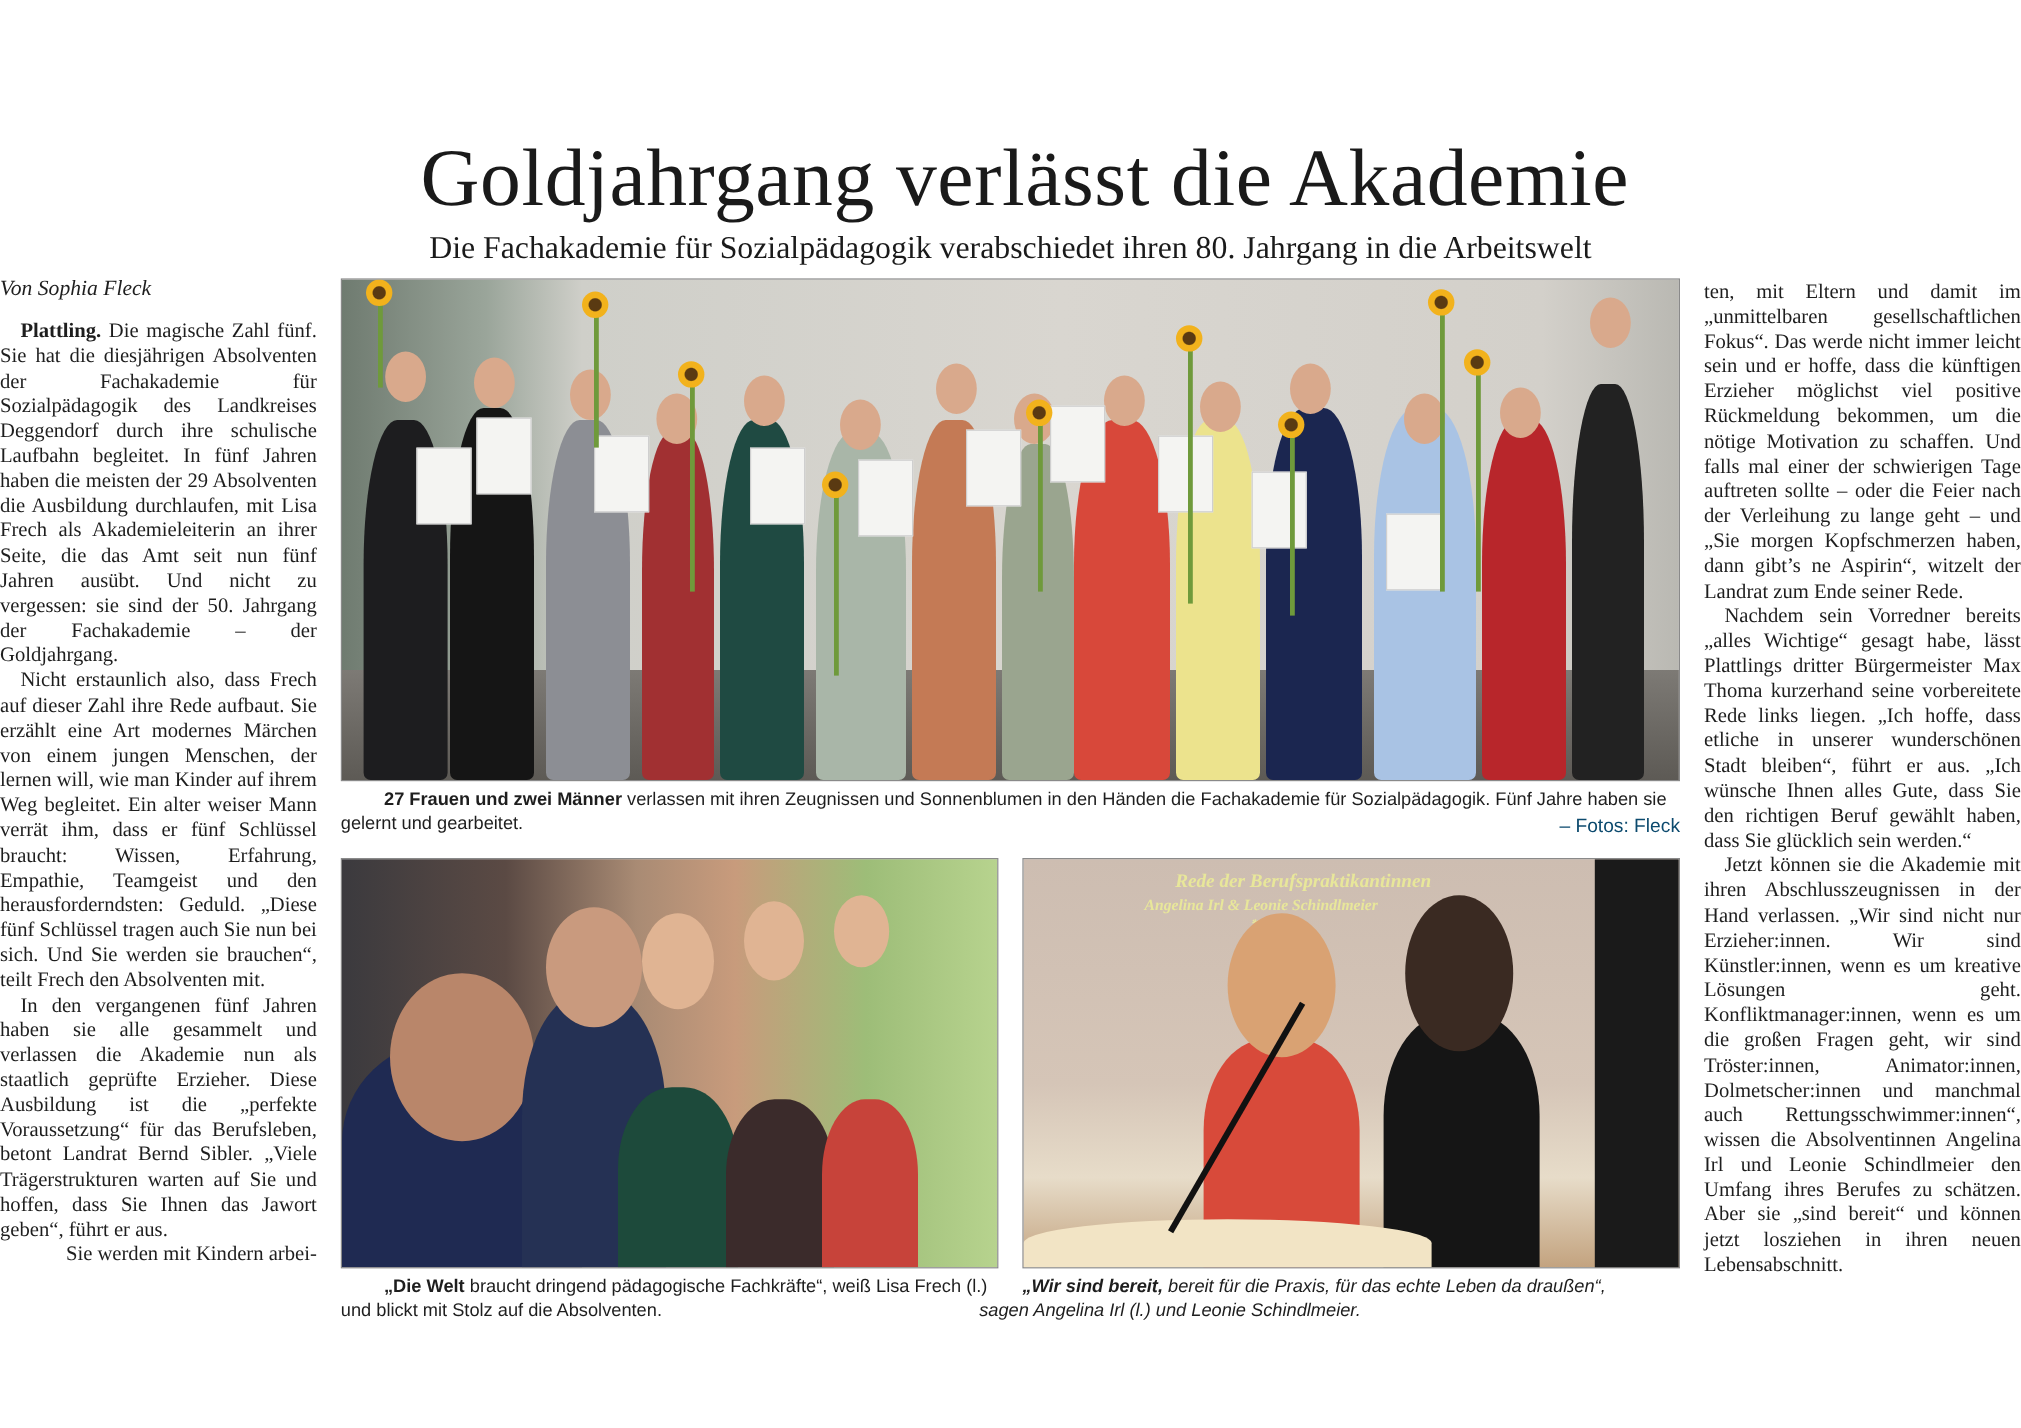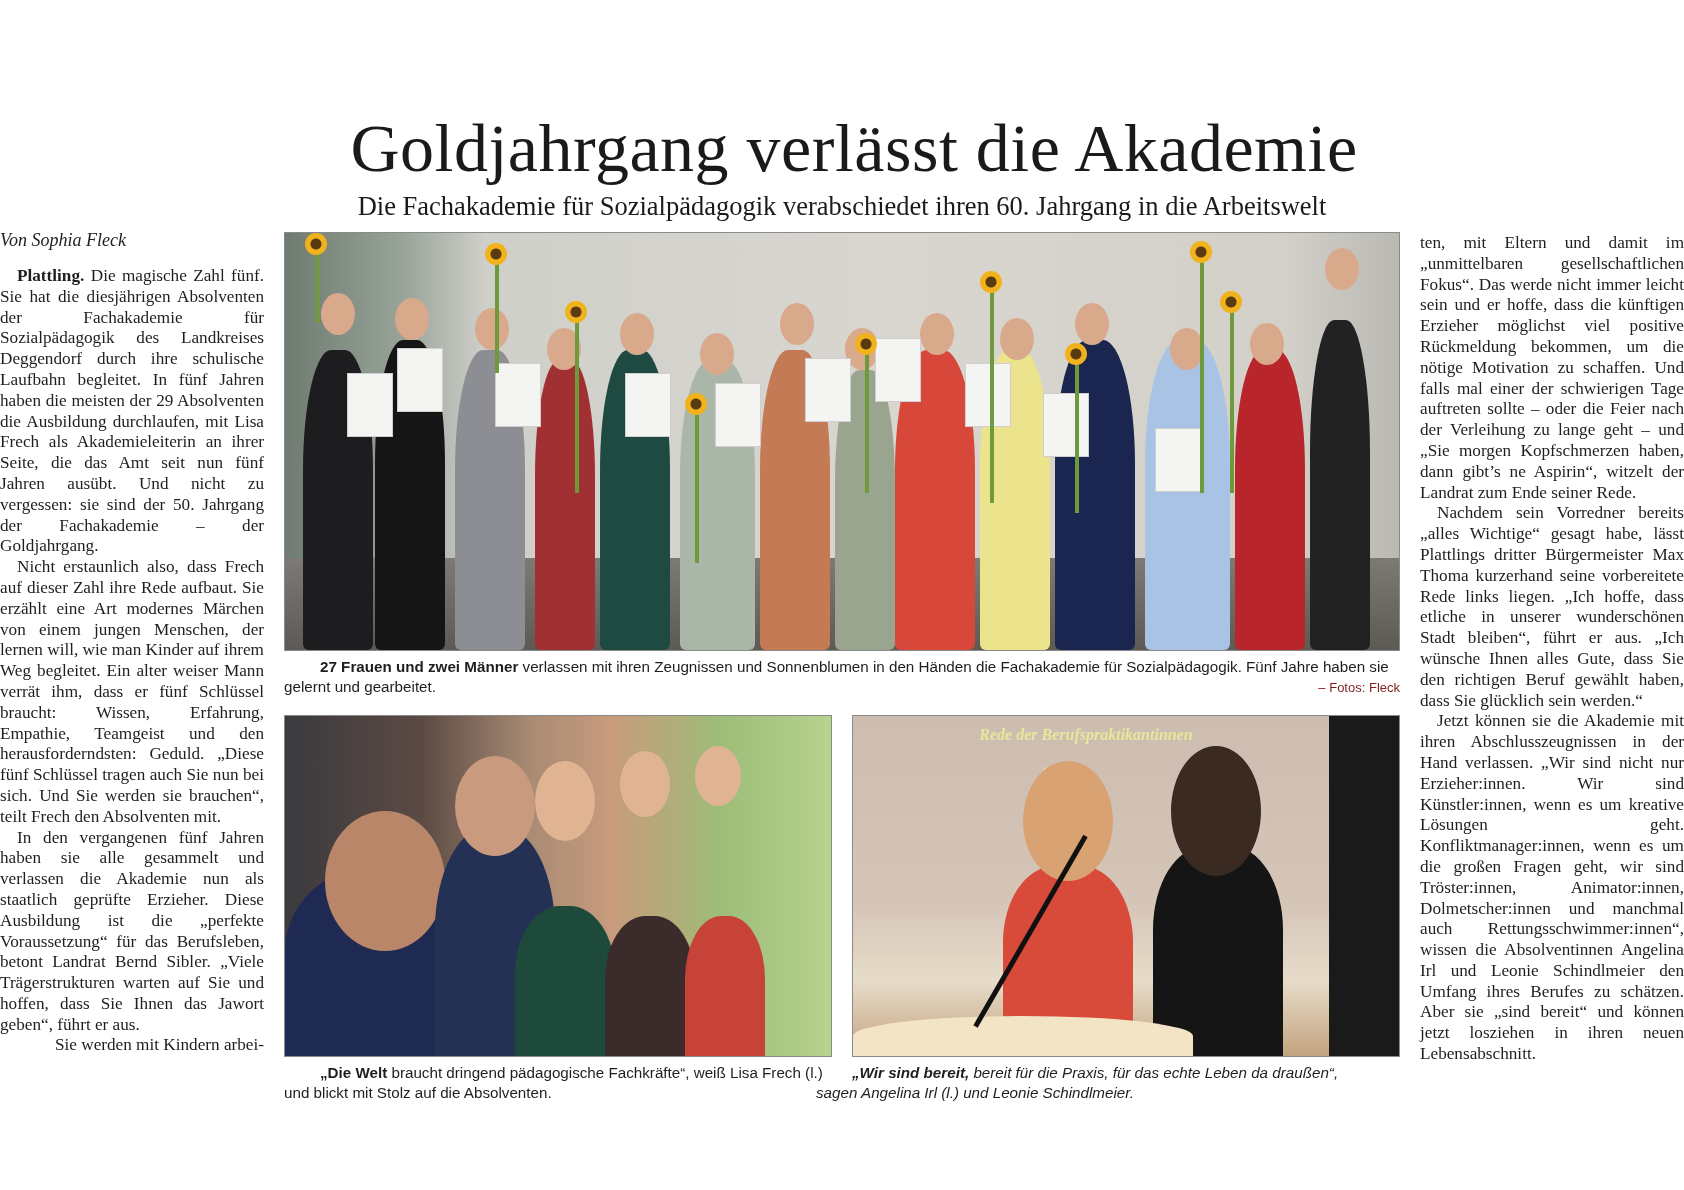--- a/index.html
+++ b/index.html
@@ -48,29 +48,29 @@
     font-family:"Liberation Serif", serif; font-style:italic; font-weight:bold; color:#e8e79a; }
   .ot1 { top:10px; font-size:16px; padding-right:80px; box-sizing:border-box; }
   .ot2 { top:30px; font-size:13px; padding-right:150px; box-sizing:border-box; }
   .ot3 { top:48px; font-size:11px; padding-right:150px; box-sizing:border-box; }
   .ot4 { top:60px; font-size:17px; padding-right:150px; box-sizing:border-box; }
   .ot5 { top:82px; font-size:11px; padding-right:150px; box-sizing:border-box; }
 
   .caption { position:absolute; font-family:"Liberation Sans", sans-serif; font-size:15.2px; line-height:20px; color:#1e1e1e; }
   .caption b { font-weight:bold;margin-left:36px; }
   .cap-main { left:284px; top:657px; width:1116px; }
-  .cap-credit { position:absolute; right:284px; top:680px; font-family:"Liberation Sans", sans-serif; font-size:13px; color:#7f1d1d; }
+  .cap-credit { position:absolute; right:284px; top:680px; font-family:"Liberation Sans", sans-serif; font-size:16px; color:#0c4a6e; }
   .cap-left { left:284px; top:1063px; width:552px; }
   .cap-right { left:816px; top:1063px; width:552px;font-style:italic; }
 </style>
 </head>
 <body>
 
 <h1 class="headline">Goldjahrgang verlässt die Akademie</h1>
-<h2 class="subhead">Die Fachakademie für Sozialpädagogik verabschiedet ihren 60. Jahrgang in die Arbeitswelt</h2>
+<h2 class="subhead">Die Fachakademie für Sozialpädagogik verabschiedet ihren 80. Jahrgang in die Arbeitswelt</h2>
 
 <div class="column col-left">
   <p class="byline">Von Sophia Fleck</p>
   <p class="para first"><span class="dateline">Plattling.</span> <span>Die magische Zahl fünf. Sie hat die diesjährigen Absolventen der Fachakademie für Sozialpädagogik des Landkreises Deggendorf durch ihre schulische Laufbahn begleitet. In fünf Jahren haben die meisten der 29 Absolventen die Ausbildung durchlaufen, mit Lisa Frech als Akademieleiterin an ihrer Seite, die das Amt seit nun fünf Jahren ausübt. Und nicht zu vergessen: sie sind der 50. Jahrgang der Fachakademie – der Goldjahrgang.</span></p>
   <p class="para">Nicht erstaunlich also, dass Frech auf dieser Zahl ihre Rede aufbaut. Sie erzählt eine Art modernes Märchen von einem jungen Menschen, der lernen will, wie man Kinder auf ihrem Weg begleitet. Ein alter weiser Mann verrät ihm, dass er fünf Schlüssel braucht: Wissen, Erfahrung, Empathie, Teamgeist und den herausforderndsten: Geduld. „Diese fünf Schlüssel tragen auch Sie nun bei sich. Und Sie werden sie brauchen“, teilt Frech den Absolventen mit.</p>
   <p class="para">In den vergangenen fünf Jahren haben sie alle gesammelt und verlassen die Akademie nun als staatlich geprüfte Erzieher. Diese Ausbildung ist die „perfekte Voraussetzung“ für das Berufsleben, betont Landrat Bernd Sibler. „Viele Trägerstrukturen warten auf Sie und hoffen, dass Sie Ihnen das Jawort geben“, führt er aus.</p>
   <p class="para" style="text-align:right;">Sie werden mit Kindern arbei-</p>
 </div>
 
 <div class="photo photo-main">
@@ -147,20 +147,21 @@
   <div style="position:absolute;left:250px;top:45px;width:60px;height:80px;border-radius:50%;background:#e0b493;"></div>
   <div style="position:absolute;left:320px;bottom:0;width:90px;height:140px;background:#3b2b2b;border-radius:45% 45% 0 0;"></div>
   <div style="position:absolute;left:335px;top:35px;width:50px;height:66px;border-radius:50%;background:#e0b493;"></div>
   <div style="position:absolute;left:400px;bottom:0;width:80px;height:140px;background:#c7433a;border-radius:45% 45% 0 0;"></div>
   <div style="position:absolute;left:410px;top:30px;width:46px;height:60px;border-radius:50%;background:#e0b493;"></div>
 </div>
 <div class="caption cap-left"><b>„Die Welt</b><span> braucht dringend pädagogische Fachkräfte“, weiß Lisa Frech (l.) und blickt mit Stolz auf die Absolventen.</span></div>
 
 <div class="photo photo-lower-right">
   <div class="overlay-text ot1">Rede der Berufspraktikantinnen</div>
+  <div class="overlay-text ot2">Angelina Irl &amp; Leonie Schindlmeier</div>
   <div class="overlay-text ot3">***</div>
   <div class="overlay-text ot4">Foto</div>
   <div class="overlay-text ot5">... mit alle</div>
   <div style="position:absolute;right:0;top:0;width:70px;height:342px;background:#1a1a1a;"></div>
   <div style="position:absolute;left:150px;bottom:0;width:130px;height:190px;background:#d84a3a;border-radius:40% 40% 0 0;"></div>
   <div style="position:absolute;left:170px;top:45px;width:90px;height:120px;border-radius:50%;background:#d9a273;"></div>
   <div style="position:absolute;left:300px;bottom:0;width:130px;height:210px;background:#151515;border-radius:40% 40% 0 0;"></div>
   <div style="position:absolute;left:318px;top:30px;width:90px;height:130px;border-radius:50%;background:#3a2a22;"></div>
   <div style="position:absolute;left:0;bottom:0;width:340px;height:40px;background:#f2e4c5;border-radius:50% 50% 0 0;"></div>
   <div style="position:absolute;left:230px;top:120px;width:5px;height:220px;background:#111;transform:rotate(30deg);transform-origin:top;"></div>

